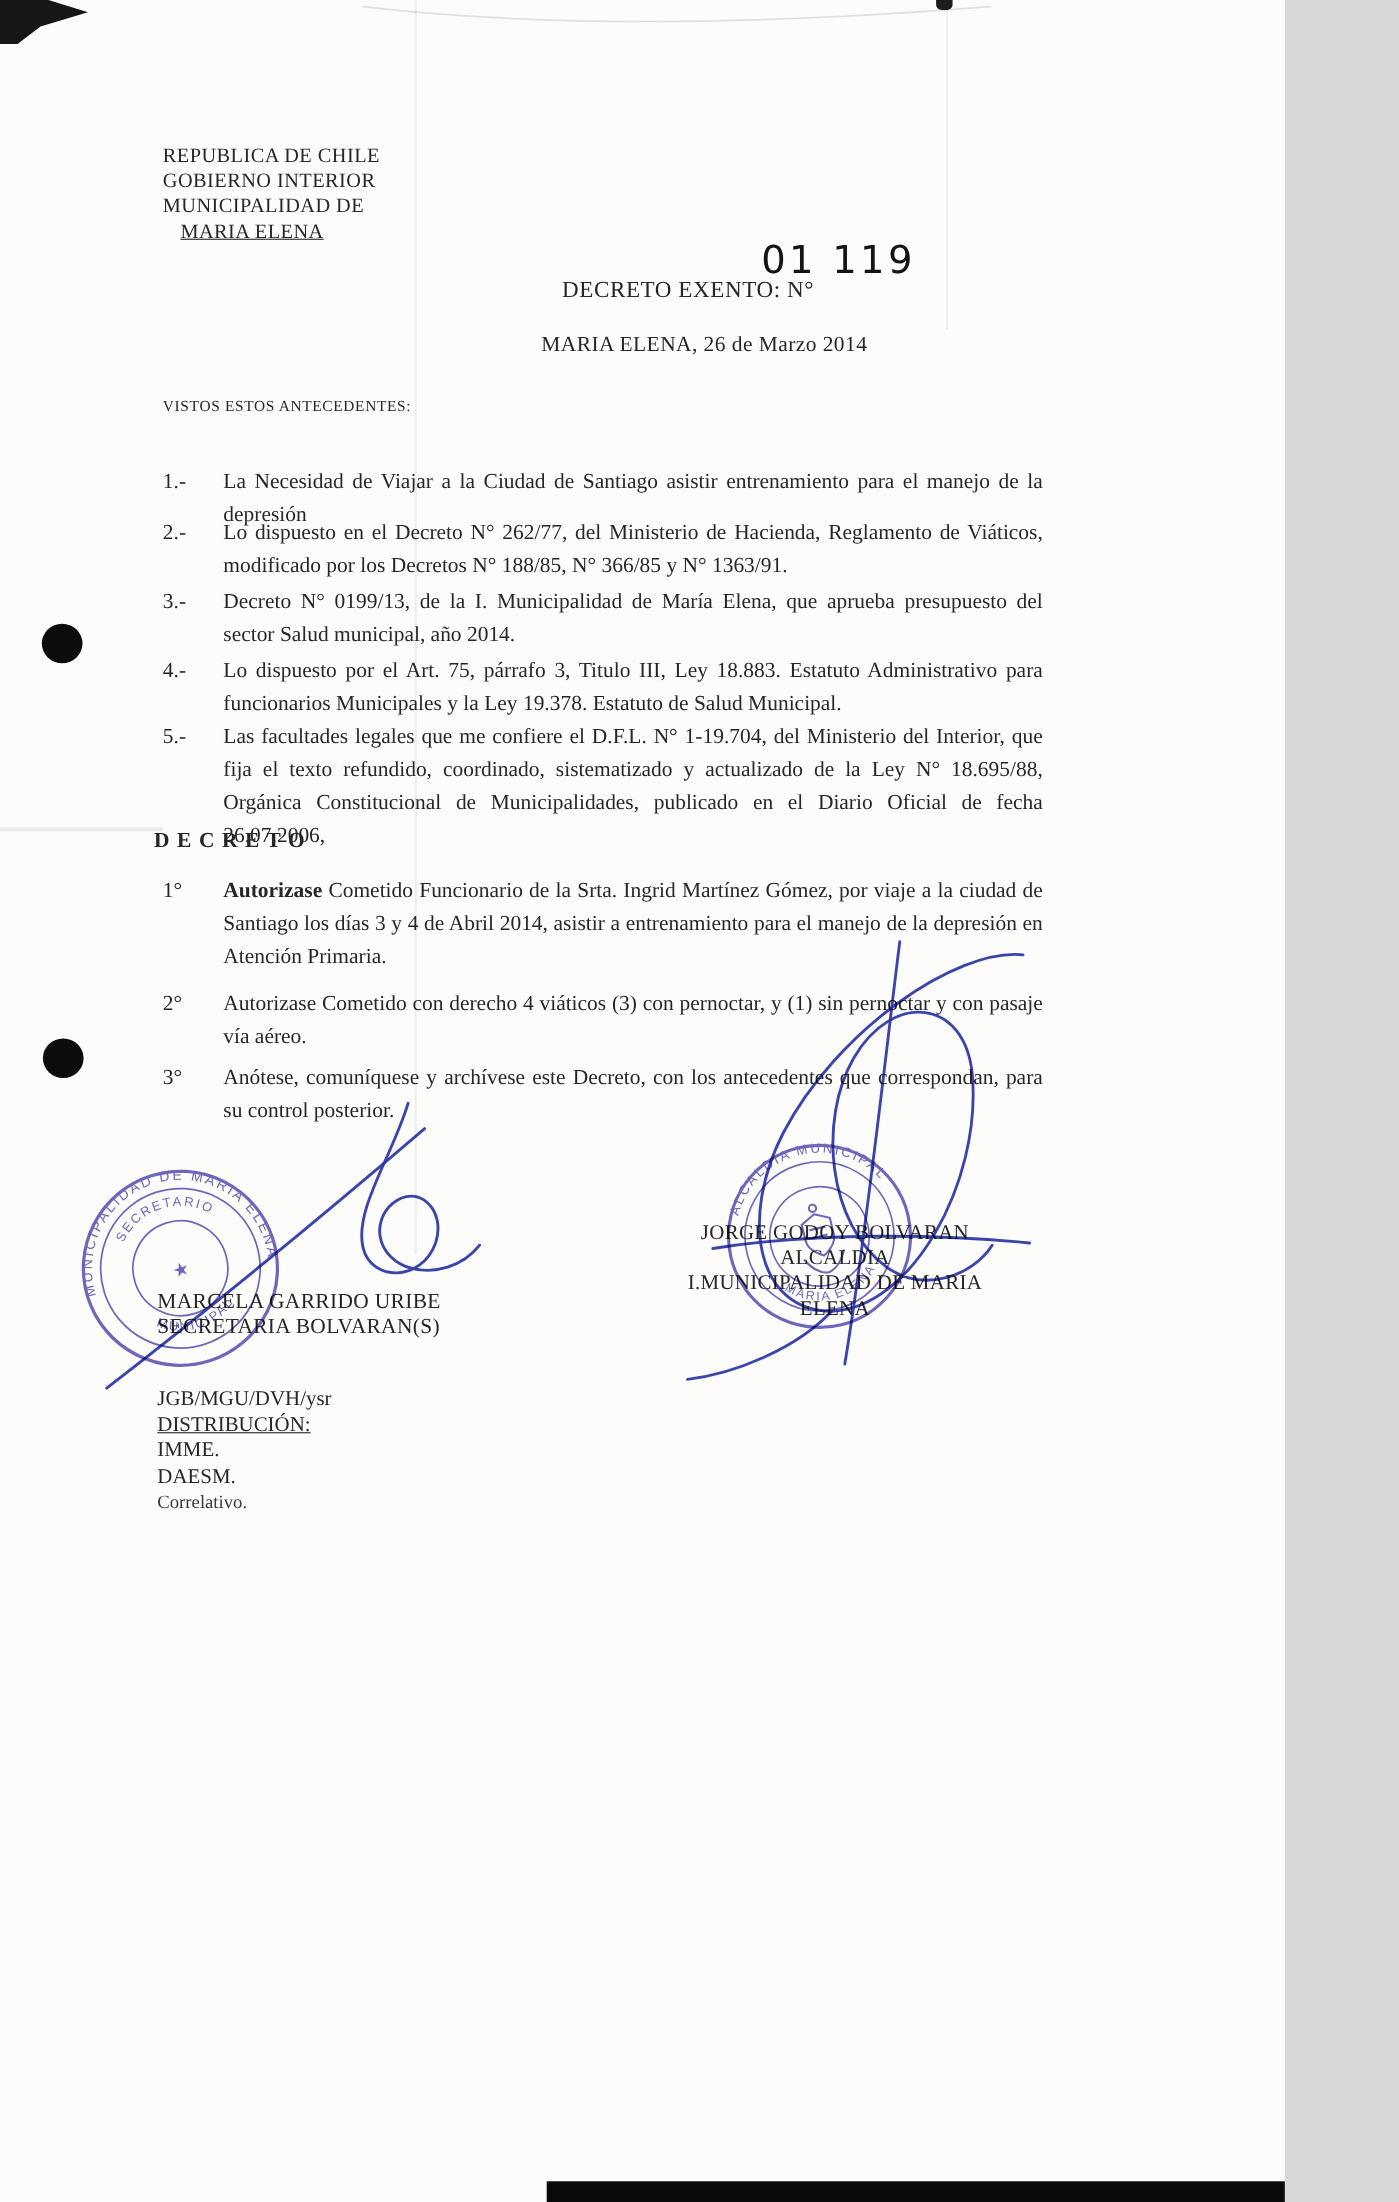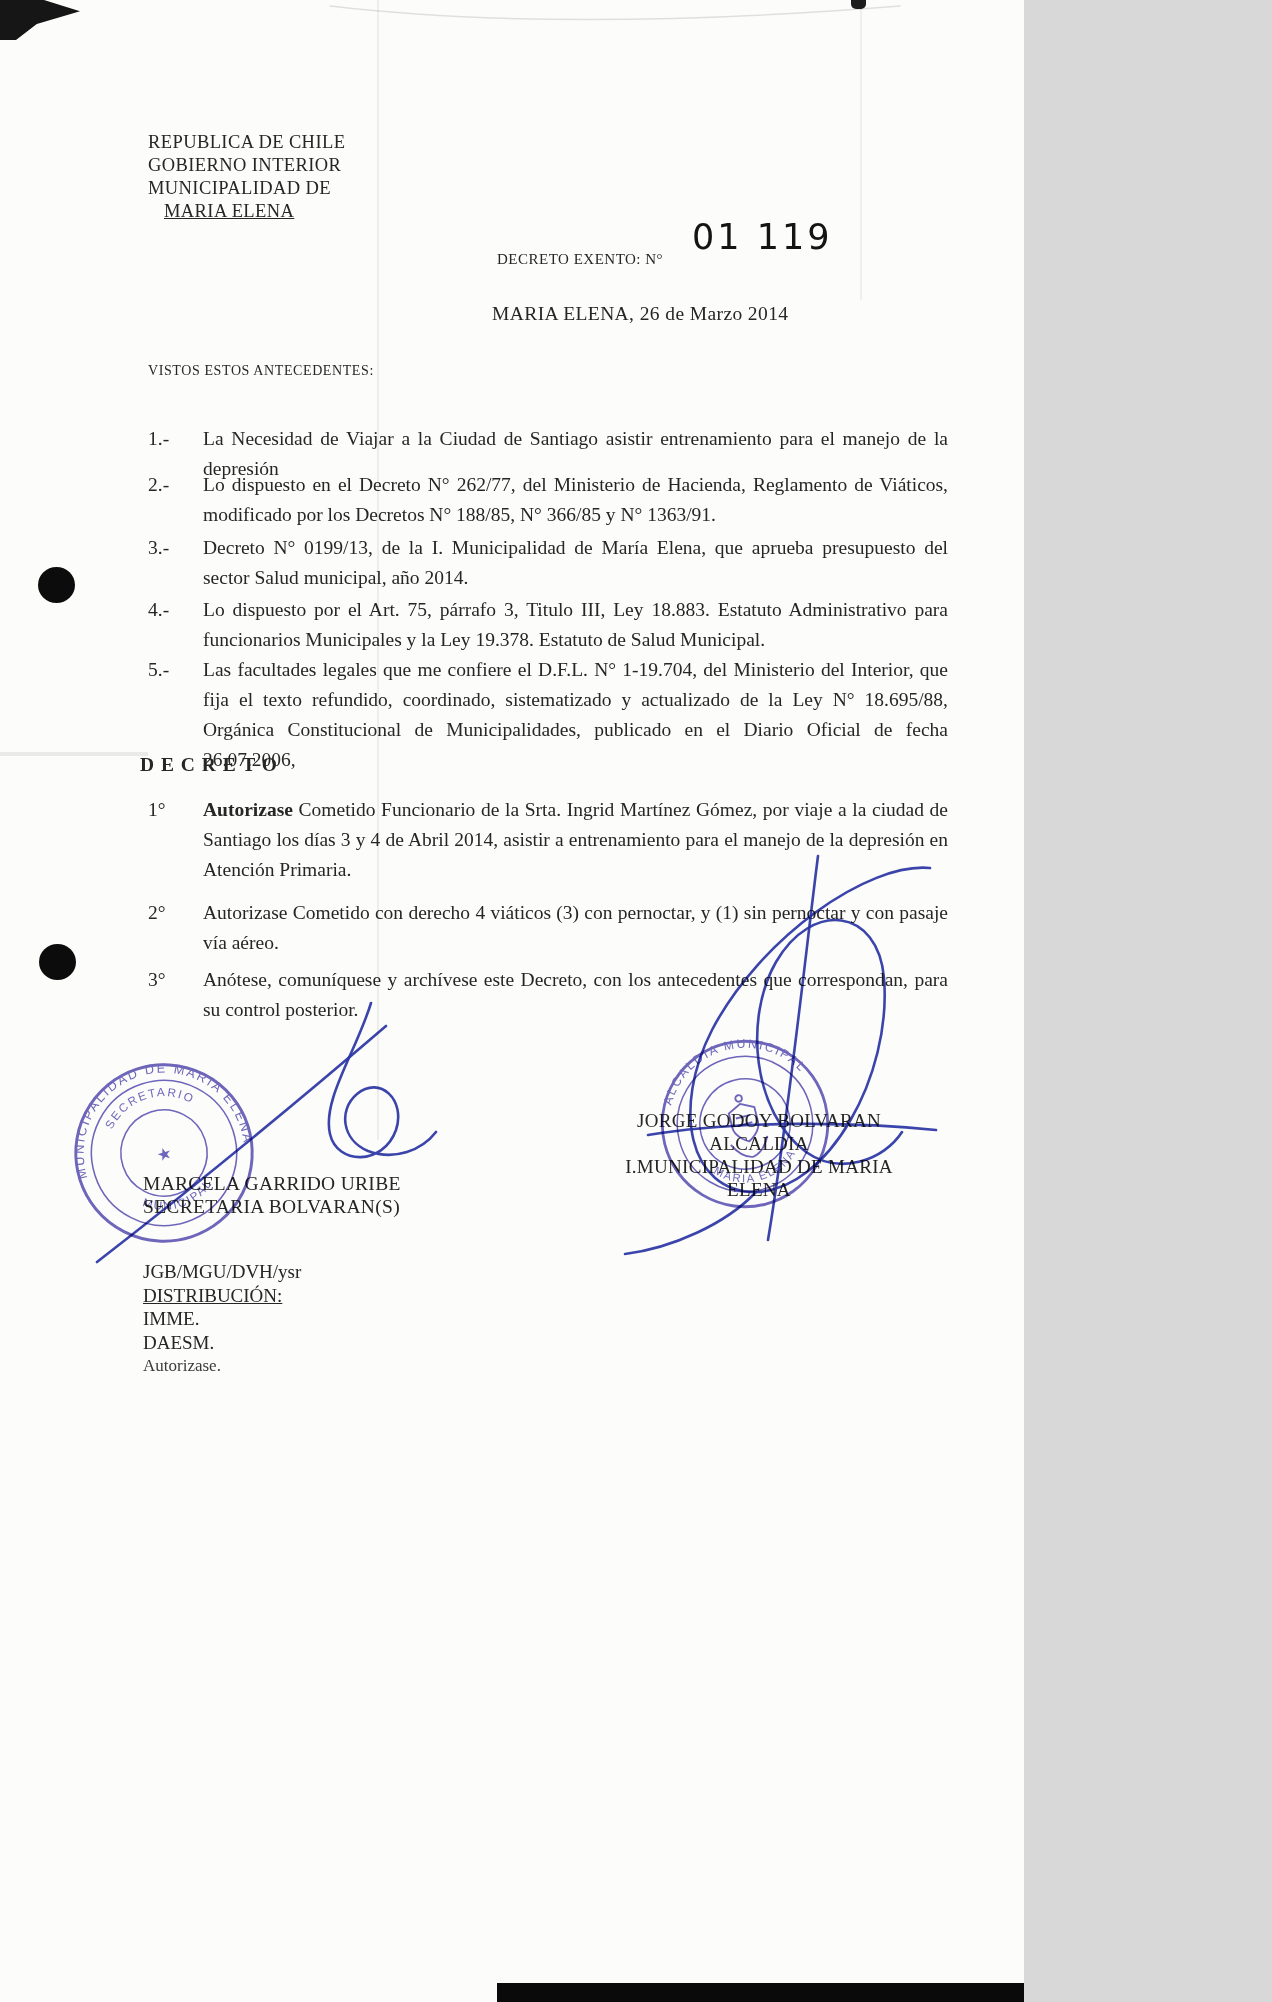--- a/index.html
+++ b/index.html
@@ -1,26 +1,26 @@
 <!DOCTYPE html>
 <html><head>
 <meta charset="utf-8">
 <title>Decreto Exento</title>
 <style>
   html,body{margin:0;padding:0;background:#d8d8d8;}
-  .page{position:relative;width:1024px;height:2002px;background:#fcfcfa;overflow:hidden;
+  .page{position:relative;width:1168px;height:2002px;background:#fcfcfa;overflow:hidden;
         font-family:"Liberation Serif",serif;color:#262626;}
   .abs{position:absolute;}
 
   
   .letterhead{left:148px;top:131px;font-size:18.5px;line-height:23px;letter-spacing:.4px;}
   .letterhead .l4{text-decoration:underline;margin-left:16px;}
 
   
-  .decree-label{left:497px;top:251px;font-size:15px;letter-spacing:.5px;}
+  .decree-label{left:511px;top:251px;font-size:21px;letter-spacing:.5px;}
   .decree-number{left:692px;top:217px;font-size:35px;font-family:"DejaVu Sans",sans-serif;
                  letter-spacing:3px;color:#141414;}
   .date-line{left:492px;top:303px;font-size:19.5px;letter-spacing:.4px;}
 
   .vistos-heading{left:148px;top:363px;font-size:14px;letter-spacing:.6px;}
 
   
   .item{position:absolute;left:148px;width:800px;font-size:19.5px;line-height:30px;}
   .item .num{position:absolute;left:0;top:0;}
   .item .txt{margin-left:55px;text-align:justify;}
@@ -132,21 +132,21 @@
   <div class="abs sig-left">
     <div>MARCELA GARRIDO URIBE</div>
     <div>SECRETARIA BOLVARAN(S)</div>
   </div>
 
   <div class="abs footer">
     <div>JGB/MGU/DVH/ysr</div>
     <div class="dist">DISTRIBUCIÓN:</div>
     <div>IMME.</div>
     <div>DAESM.</div>
-    <div class="small">Autorizase.</div>
+    <div class="small">Correlativo.</div>
   </div>
 
   <div class="stamp stamp-left">
     <svg viewBox="0 0 200 200">
       <defs>
         <path id="lsOuter" d="M 18,100 A 82,82 0 1 1 182,100 A 82,82 0 1 1 18,100"></path>
         <path id="lsTop" d="M 42,100 A 58,58 0 0 1 158,100"></path>
         <path id="lsBot" d="M 42,100 A 58,58 0 0 0 158,100"></path>
       </defs>
       <circle cx="100" cy="100" r="90" fill="none" stroke="#5b52b5" stroke-width="3"></circle>

